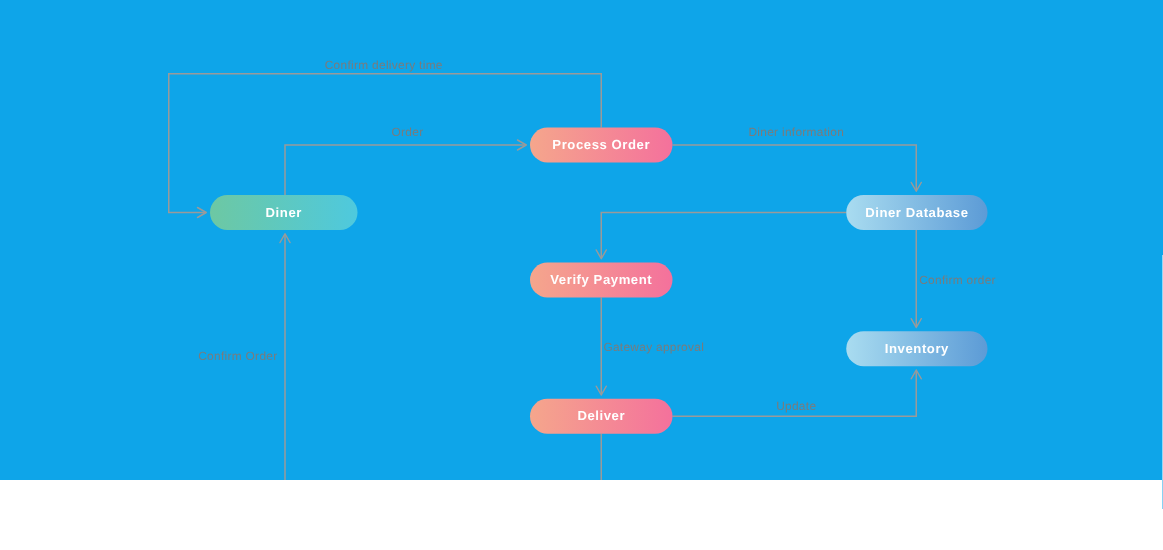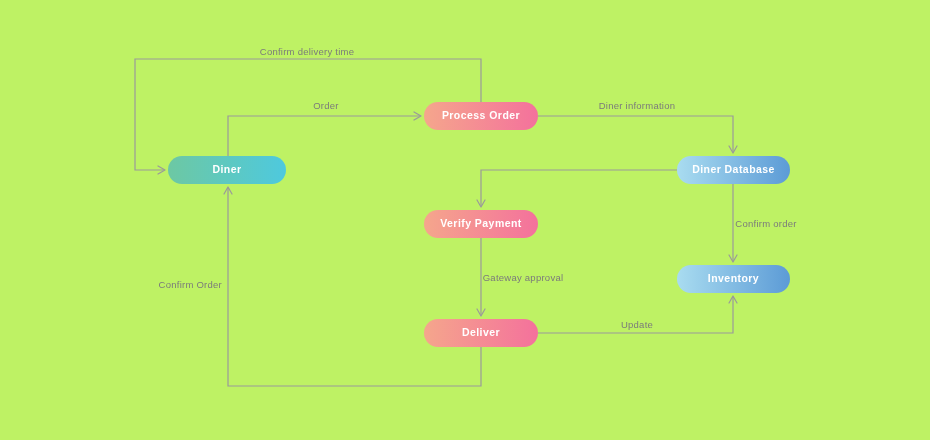--- a/index.html
+++ b/index.html
@@ -3,22 +3,22 @@
 <meta charset="utf-8">
 <style>
   html, body {
     margin: 0;
     padding: 0;
     background: #ffffff;
   }
   #canvas {
     position: relative;
     width: 930px;
-    height: 440px;
-    background: #bef264;
+    height: 384px;
+    background: #0ea5e9;
     overflow: hidden;
     font-family: "Liberation Sans", sans-serif;
   }
   #flow-svg {
     position: absolute;
     left: 0;
     top: 0;
     width: 930px;
     height: 440px;
   }

